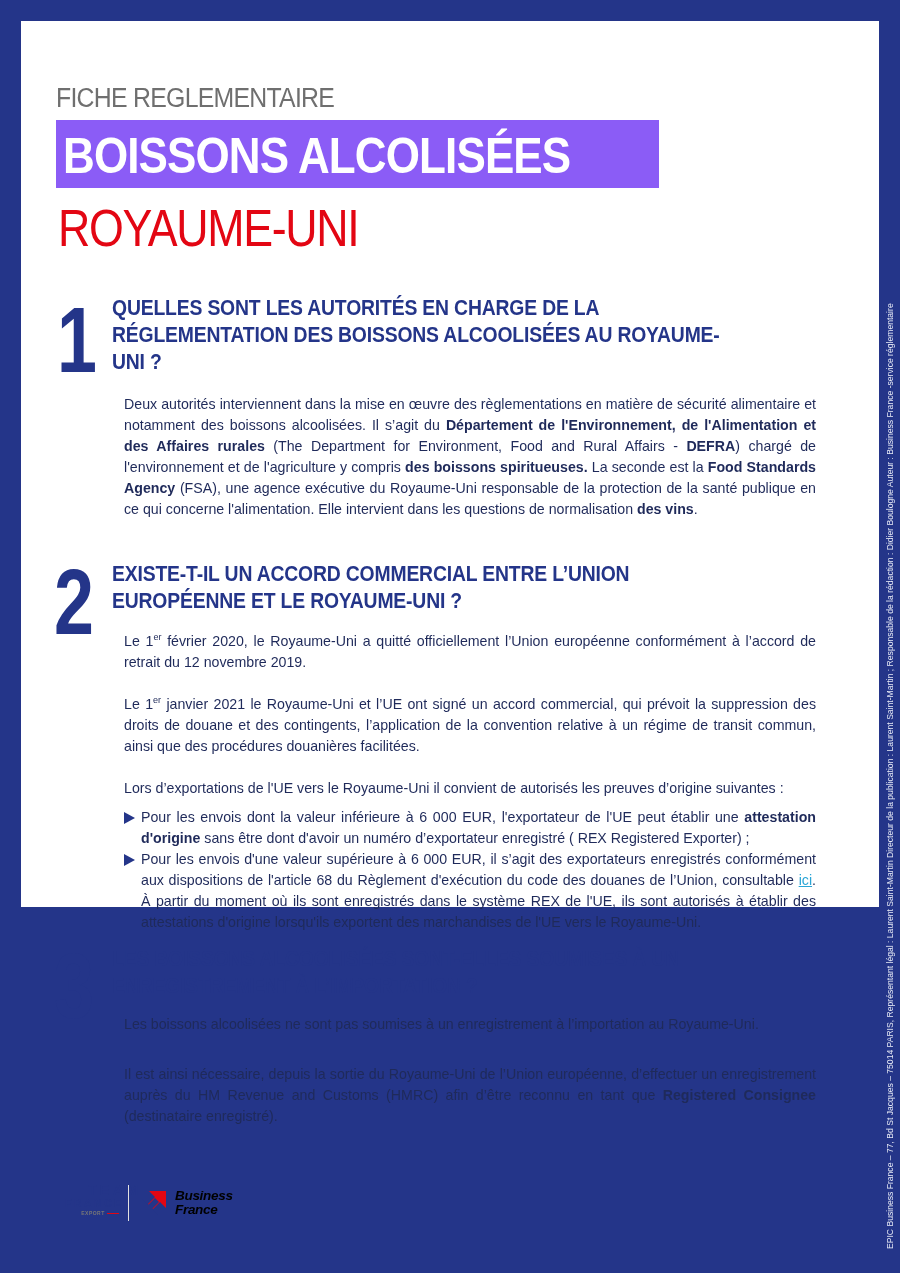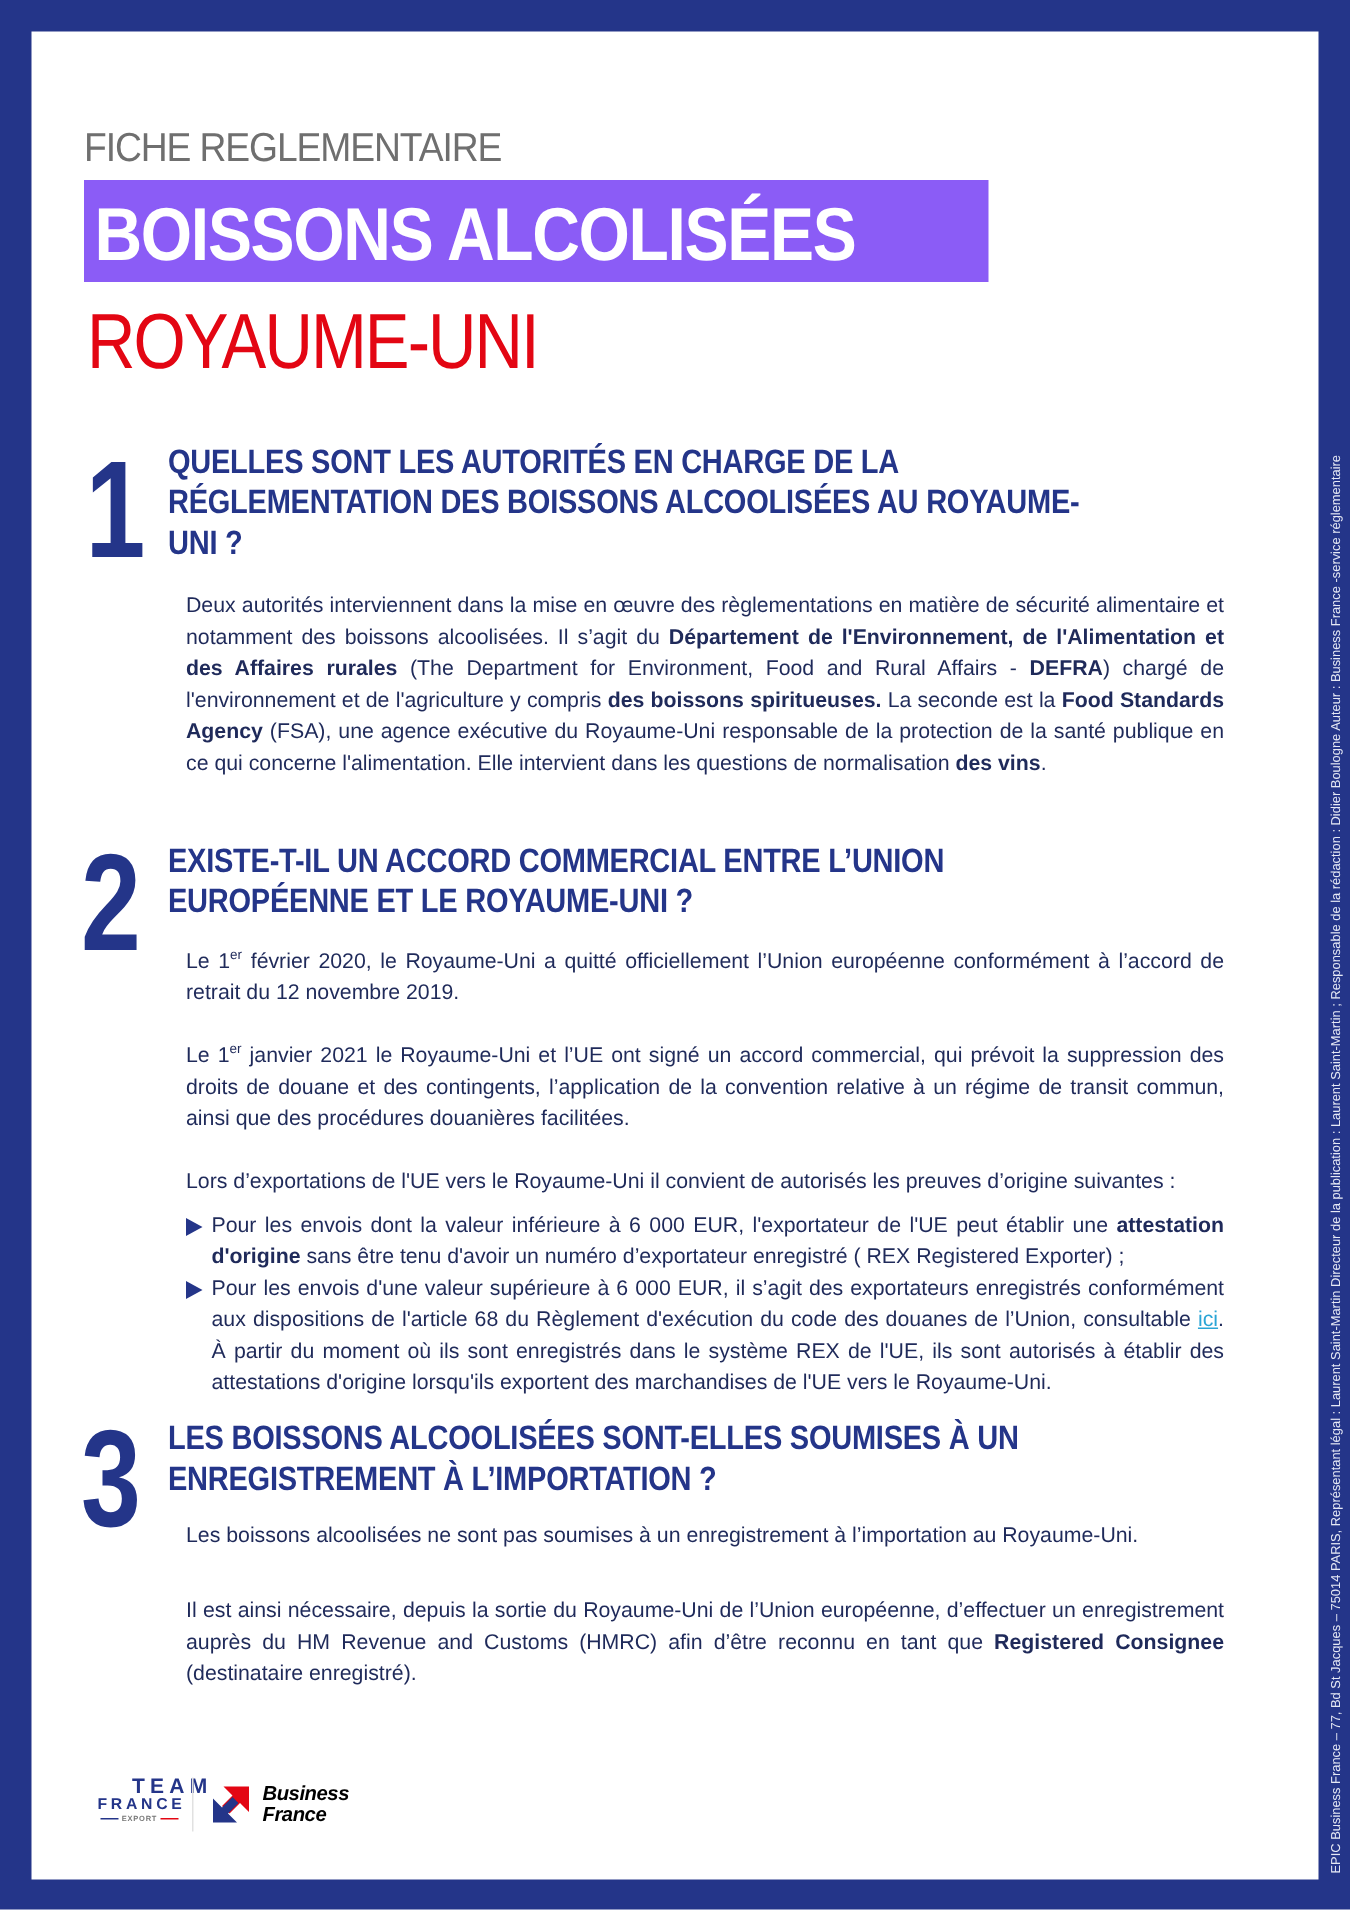--- a/index.html
+++ b/index.html
@@ -1,18 +1,18 @@
 <!DOCTYPE html>
 <html><head>
 <meta charset="utf-8">
 <style>
   html, body { margin:0; padding:0; }
   body { width:900px; height:1273px; background:#243589; position:relative; overflow:hidden;
          font-family:"Liberation Sans", sans-serif; }
-  .sheet { position:absolute; left:21px; top:21px; width:858px; height:1232px; background:#ffffff; }
+  .sheet { position:absolute; left:21px; top:21px; width:858px; height:886px; background:#ffffff; }
   .side-text { position:absolute; left:879px; top:0; width:21px; height:1273px; }
   .side-text span { position:absolute; left:10.5px; top:1249px; transform-origin:0 0; transform:rotate(-90deg) translateY(-50%);
                     white-space:nowrap; color:#e6e9f5; font-size:8.6px; letter-spacing:0; }
   .kicker { position:absolute; left:35px; top:62px; font-size:27px; color:#6f6f6f; letter-spacing:-0.8px; transform:scaleX(0.92); transform-origin:0 0; }
   .title-box { position:absolute; left:35px; top:99px; width:603px; height:68px; background:#8b5cf6; }
   .title-box span { position:absolute; left:7px; top:7px; font-size:50px; font-weight:bold; color:#fff; letter-spacing:-1px; transform:scaleX(0.88); transform-origin:0 0; white-space:nowrap; }
   .country { position:absolute; left:37px; top:177px; font-size:52px; color:#e30613; letter-spacing:-1.5px; transform:scaleX(0.86); transform-origin:0 0; white-space:nowrap; }
 
   .numeral { position:absolute; font-size:92px; font-weight:bold; color:#243589; line-height:1; transform:scaleX(0.78); transform-origin:0 0; }
   .q-title { position:absolute; left:91px; width:700px; font-size:22.5px; font-weight:bold; color:#243589; line-height:27px;
@@ -72,21 +72,21 @@
     <span>EUROPÉENNE ET LE ROYAUME-UNI ?</span>
   </div>
   <div class="body" style="top:610px;">
     <p><span>Le 1</span><sup>er</sup><span> février 2020, le Royaume-Uni a quitté officiellement l’Union européenne conformément à l’accord de retrait du 12 novembre 2019.</span></p>
     <div class="gap-big"></div>
     <p><span>Le 1</span><sup>er</sup><span> janvier 2021 le Royaume-Uni et l’UE ont signé un accord commercial, qui prévoit la suppression des droits de douane et des contingents, l’application de la convention relative à un régime de transit commun, ainsi que des procédures douanières facilitées.</span></p>
     <div class="gap-big"></div>
     <p>Lors d’exportations de l'UE vers le Royaume-Uni il convient de autorisés les preuves d’origine suivantes :</p>
     <div class="gap-small"></div>
     <ul class="bullets">
-      <li><i class="tri"></i><span>Pour les envois dont la valeur inférieure à 6 000 EUR, l'exportateur de l'UE peut établir une </span><b>attestation d'origine</b><span> sans être tenu d'avoir un numéro d’exportateur enregistré ( REX Registered Exporter) ;</span></li>
+      <li><i class="tri"></i><span>Pour les envois dont la valeur inférieure à 6 000 EUR, l'exportateur de l'UE peut établir une </span><b>attestation d'origine</b><span> sans être dont d'avoir un numéro d’exportateur enregistré ( REX Registered Exporter) ;</span></li>
       <li><i class="tri"></i><span>Pour les envois d'une valeur supérieure à 6 000 EUR, il s’agit des exportateurs enregistrés conformément aux dispositions de l'article 68 du Règlement d'exécution du code des douanes de l’Union, consultable </span><a class="link">ici</a><span>. À partir du moment où ils sont enregistrés dans le système REX de l'UE, ils sont autorisés à établir des attestations d'origine lorsqu'ils exportent des marchandises de l'UE vers le Royaume-Uni.</span></li>
     </ul>
   </div>
 
   <div class="numeral" style="left:33px; top:919px;">3</div>
   <div class="q-title" style="top:924px;">
     <span>LES BOISSONS ALCOOLISÉES SONT-ELLES SOUMISES À UN</span>
     <span>ENREGISTREMENT À L’IMPORTATION ?</span>
   </div>
   <div class="body" style="top:993px;">

